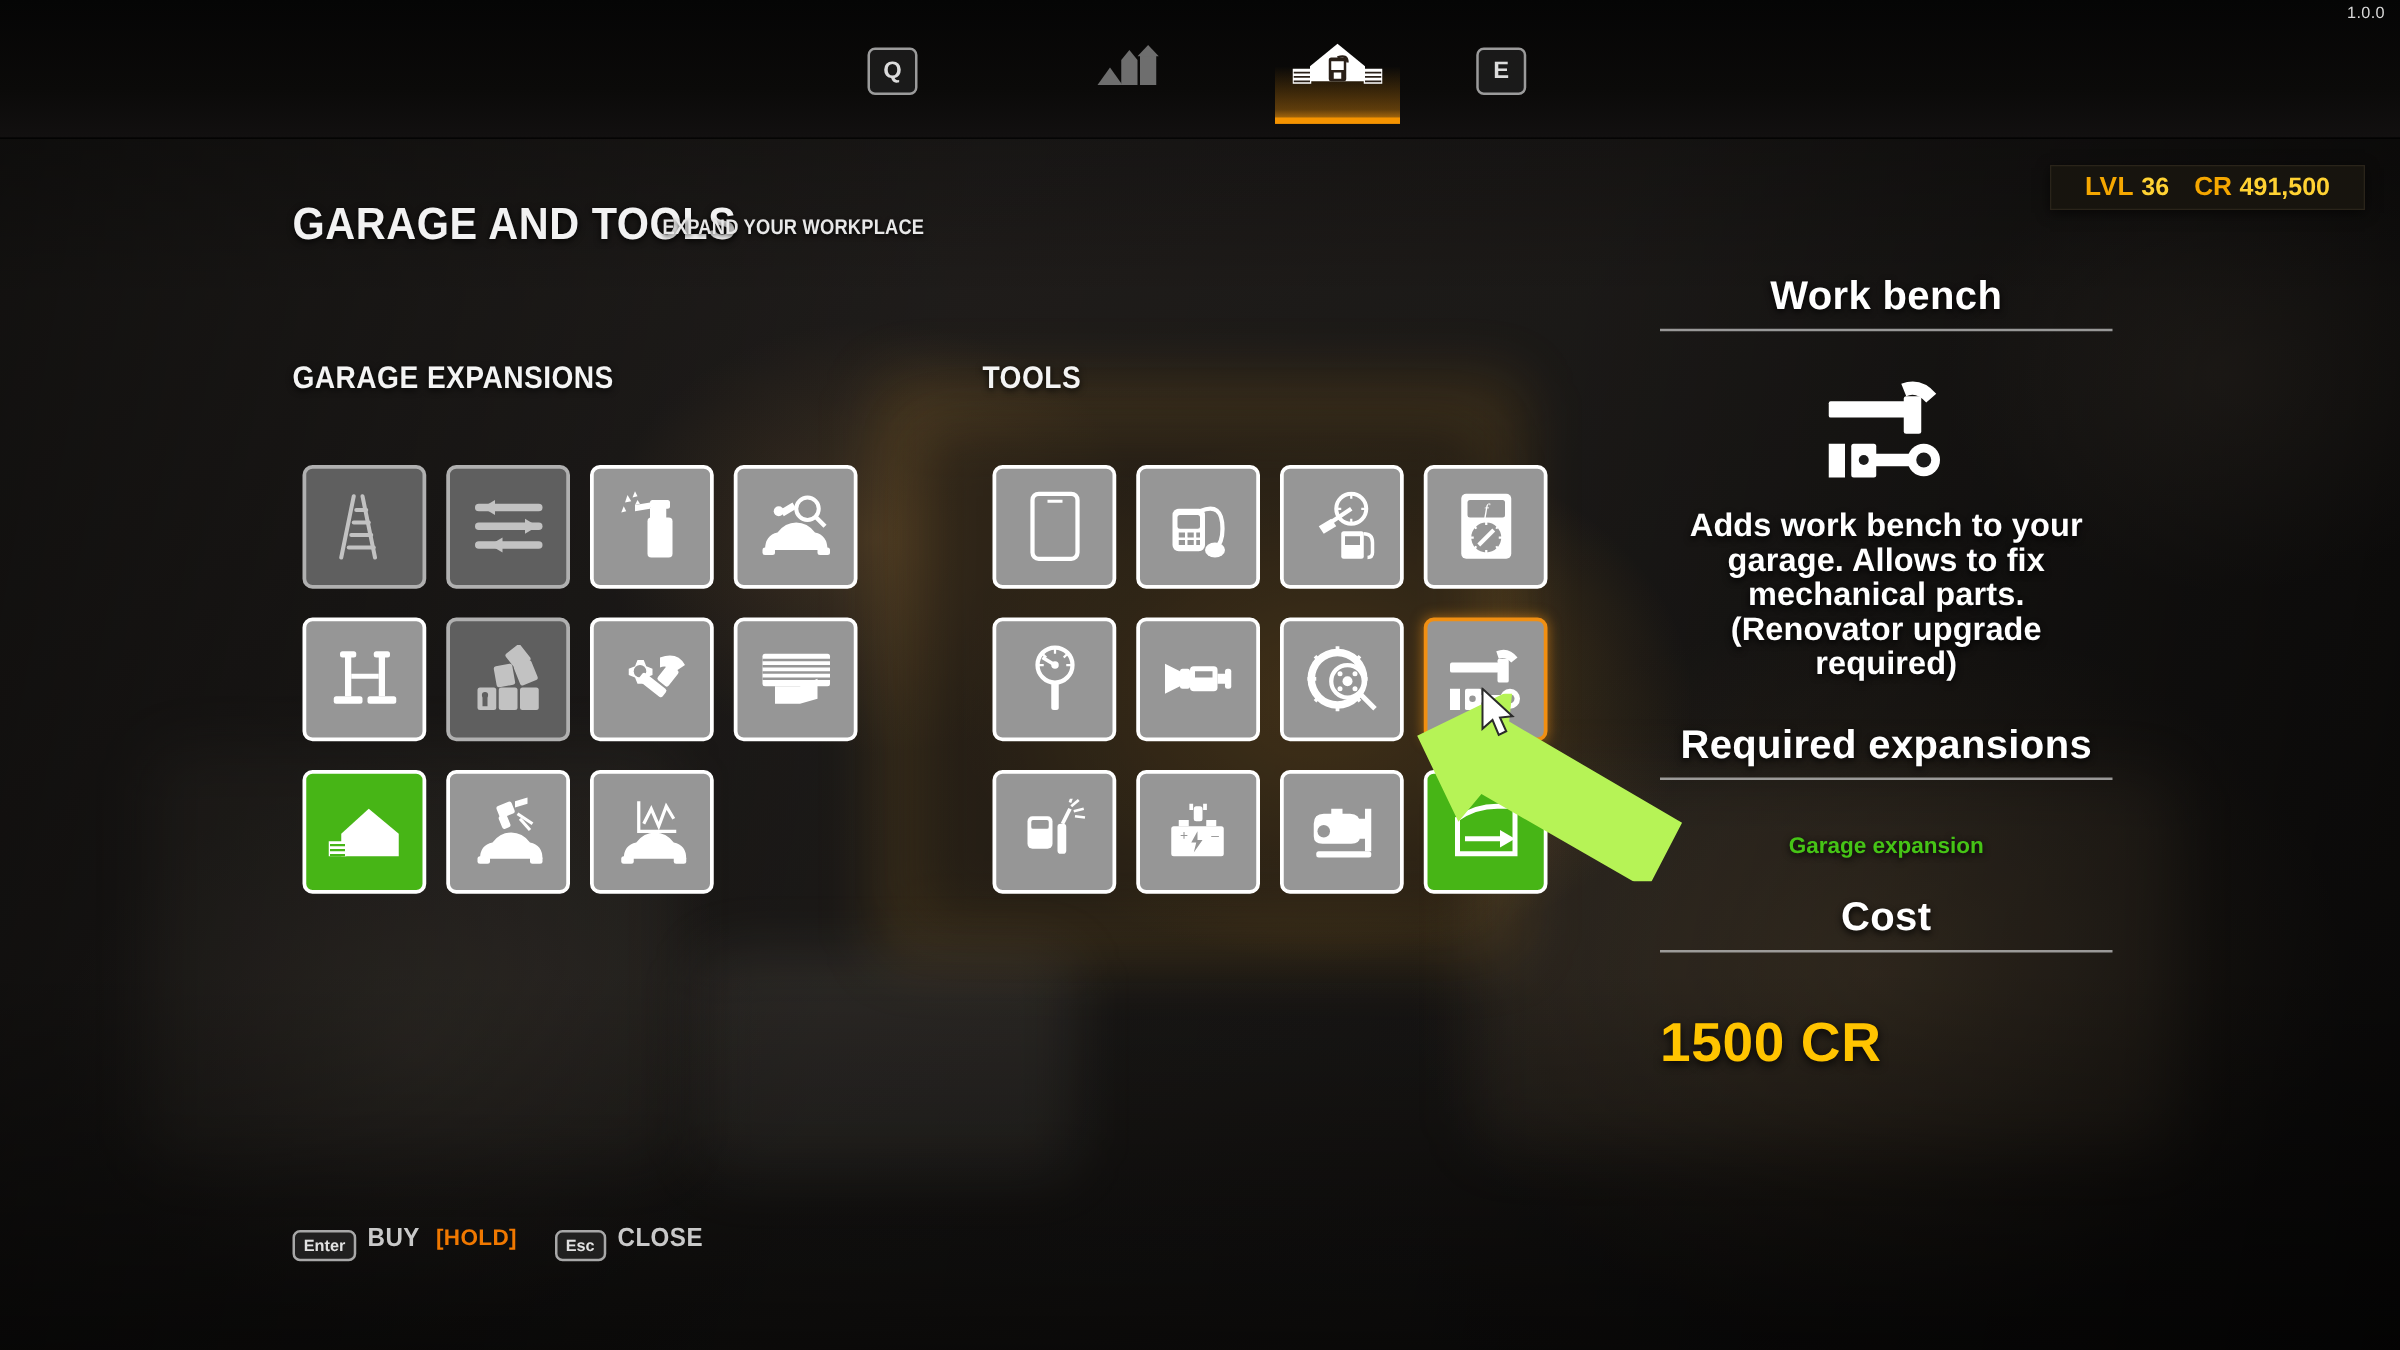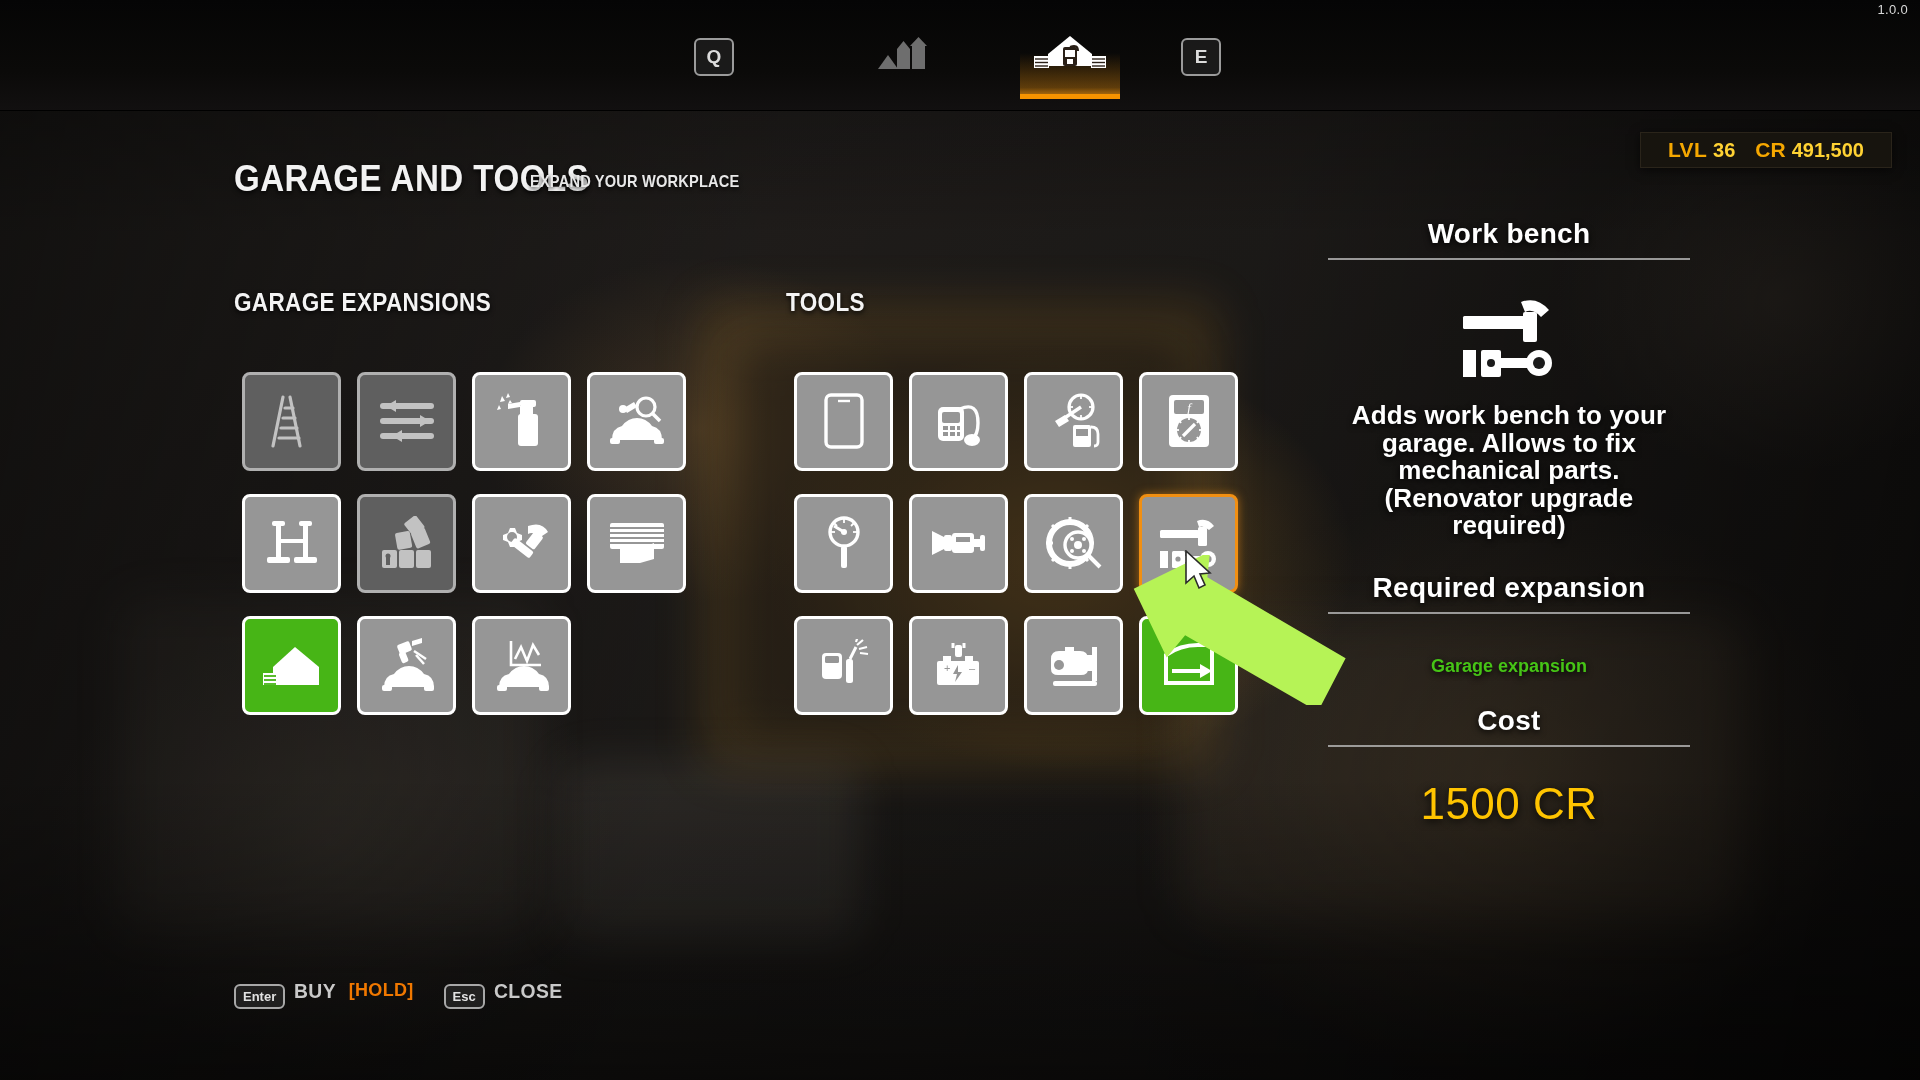--- a/index.html
+++ b/index.html
@@ -115,39 +115,39 @@
   .t-available{ background:#969696; border:3px solid #ffffff; }
   .t-locked   { background:#5f5f5f; border:3px solid #b0b0b0; }
   .t-owned    { background:#47b516; border:3px solid #ffffff; }
   .t-selected { background:#969696; border:3px solid #f18f12;
                 box-shadow:0 0 10px rgba(241,143,18,0.55); }
   .t-locked svg{ opacity:0.62; }
 
   
   #panel{ position:absolute; left:1328px; top:218px; width:362px; }
   .p-title{
-    text-align:center; color:#ffffff; font-size:28px; font-weight:bold;
+    text-align:center; color:#ffffff; font-size:32px; font-weight:bold;
     letter-spacing:0.3px; text-shadow:0 2px 6px rgba(0,0,0,0.9);
   }
   .p-rule{ height:2px; background:#b9b9b9; margin:8px 0 0 0; opacity:0.8; }
   #p-icon{ display:flex; justify-content:center; margin-top:34px; }
   #p-desc{
     margin-top:24px; text-align:center; color:#ffffff;
     font-size:26px; font-weight:bold; line-height:1.06; letter-spacing:0.1px;
     text-shadow:0 2px 6px rgba(0,0,0,0.9);
   }
   #p-req-title{ margin-top:32px; }
   #p-req-value{
     margin-top:42px; text-align:center; color:#46c416;
     font-size:18px; font-weight:bold; text-shadow:0 2px 6px rgba(0,0,0,0.9);
   }
   #p-cost-title{ margin-top:28px; }
   #p-cost-value{
-    margin-top:32px; text-align:center; color:#ffc400;
-    font-size:44px; font-weight:normal; letter-spacing:0.5px;
+    margin-top:48px; text-align:left; color:#ffc400;
+    font-size:44px; font-weight:bold; letter-spacing:0.5px;
     text-shadow:0 2px 8px rgba(0,0,0,0.9);
   }
   #p-cost-value .cur{ color:#ffc400; }
 
   
   #actions{ position:absolute; left:234px; top:972px; display:flex; align-items:center; gap:30px; }
   .action{ display:flex; align-items:center; gap:9px; }
   .akey{
     display:inline-flex; align-items:center; justify-content:center;
     min-width:40px; height:25px; padding:0 7px;
@@ -668,21 +668,21 @@
       <rect x="24" y="56" width="20" height="27" rx="2" fill="#ffffff"></rect>
       <circle cx="34" cy="69" r="4" fill="#1b1b1b"></circle>
       <rect x="40" y="64" width="40" height="10" fill="#ffffff"></rect>
       <circle cx="82" cy="69" r="13" fill="#ffffff"></circle>
       <circle cx="82" cy="69" r="6" fill="#1b1b1b"></circle>
     </svg>
   </div>
 
   <div id="p-desc">Adds work bench to your garage. Allows to fix mechanical parts. (Renovator upgrade required)</div>
 
-  <div id="p-req-title" class="p-title">Required expansion</div>
+  <div id="p-req-title" class="p-title">Required expansions</div>
   <div class="p-rule"></div>
   <div id="p-req-value">Garage expansion</div>
 
   <div id="p-cost-title" class="p-title">Cost</div>
   <div class="p-rule"></div>
   <div id="p-cost-value">
     <span>1500</span>
     <span class="cur">CR</span>
   </div>
 </div>

